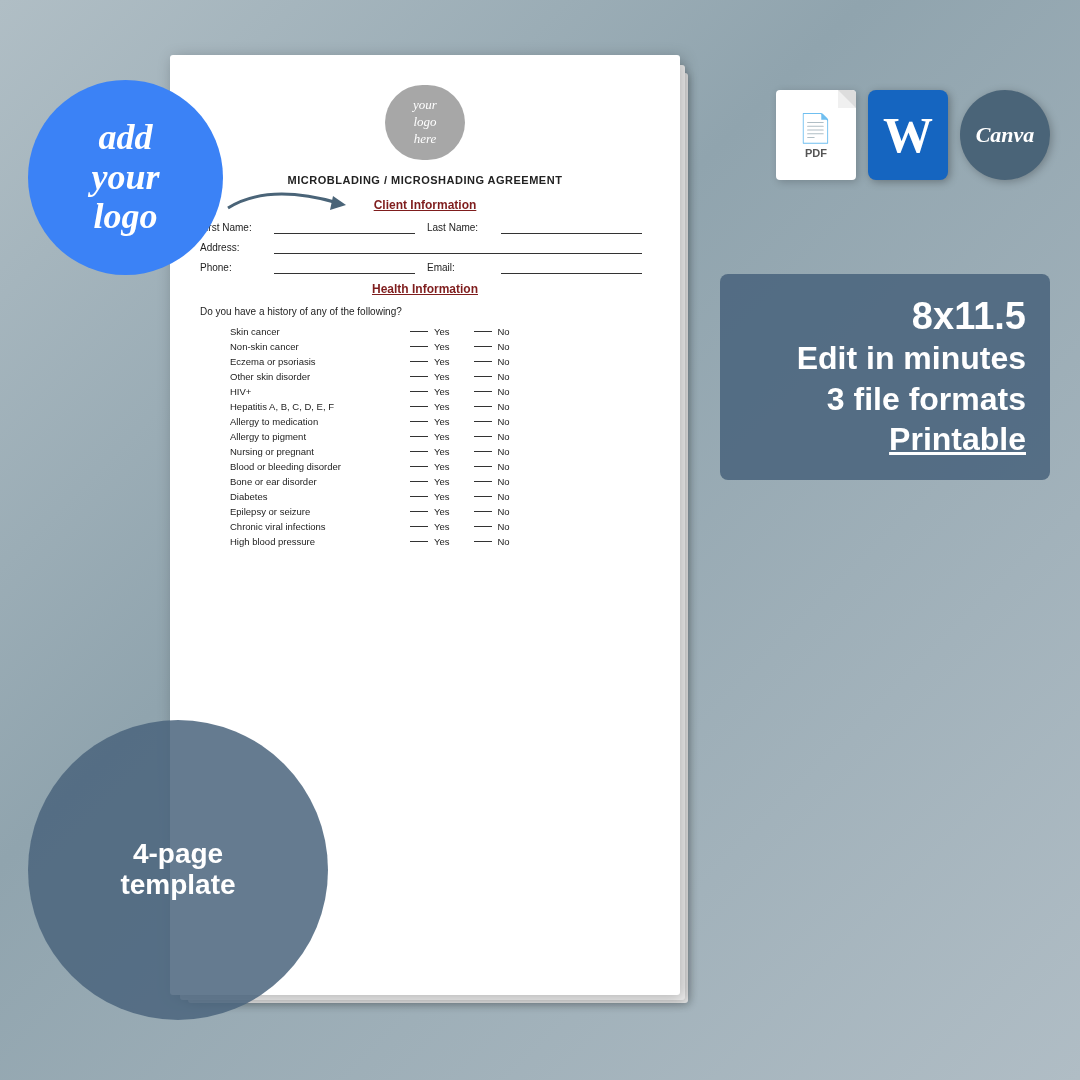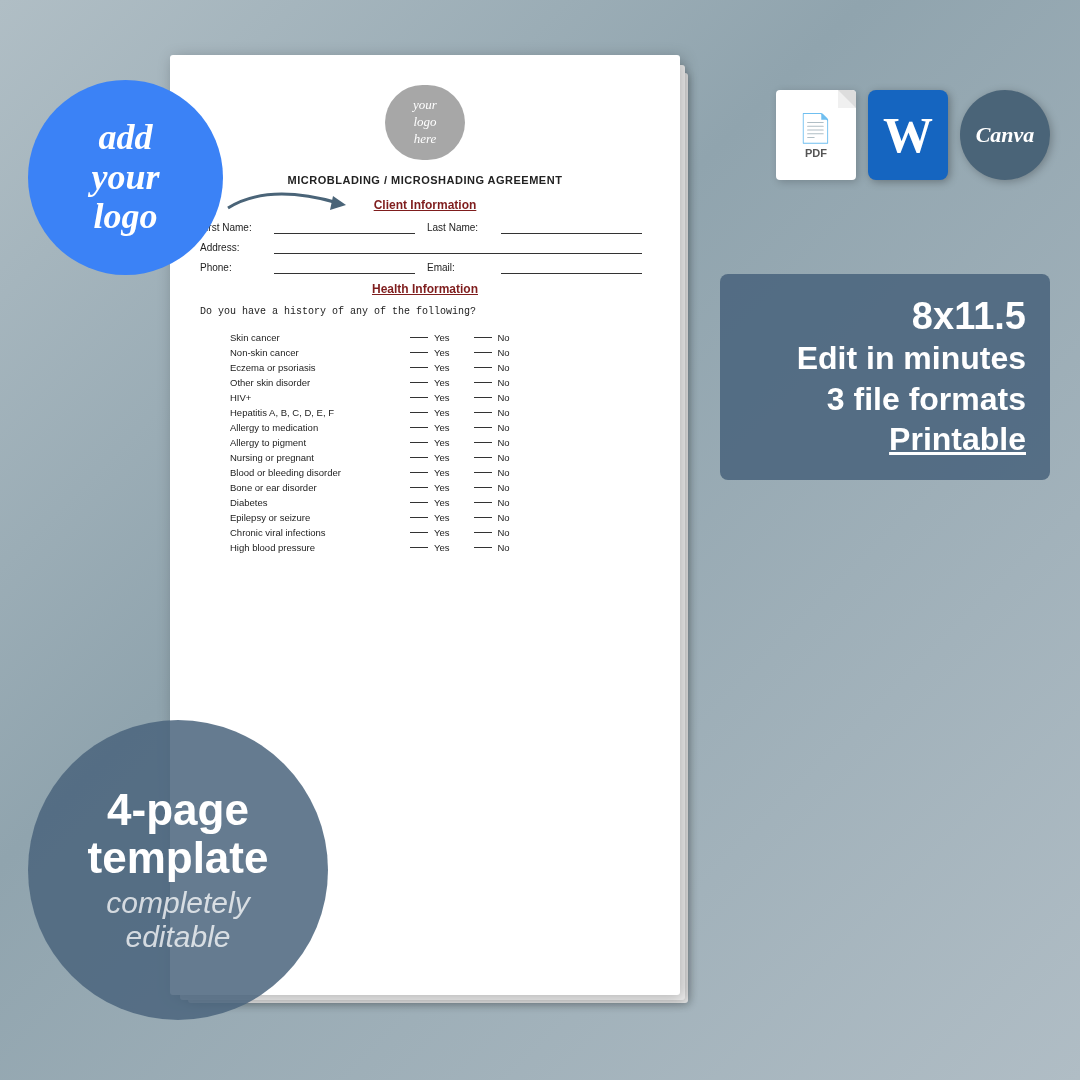--- a/index.html
+++ b/index.html
@@ -117,22 +117,21 @@
     .form-line {
       flex: 1;
       border-bottom: 1px solid #333;
       height: 12px;
       margin-right: 8px;
     }
 
     .health-question {
       font-size: 10px;
       color: #222;
-      margin-bottom: 15px;
-      font-family: Liberation Mono, monospace;
+      margin-bottom: 9px;
     }
 
     .health-row {
       display: flex;
       align-items: center;
       margin-bottom: 4px;
       padding-left: 30px;
       font-size: 9.5px;
       color: #222;
     }
@@ -202,21 +201,21 @@
       display: flex;
       flex-direction: column;
       align-items: center;
       justify-content: center;
       text-align: center;
       color: #fff;
       z-index: 10;
     }
 
     .four-page-circle .big-text {
-      font-size: 44px;
+      font-size: 28px;
       font-weight: 900;
       line-height: 1.1;
     }
 
     .four-page-circle .small-text {
       font-size: 30px;
       font-style: italic;
       opacity: 0.75;
       margin-top: 4px;
     }
@@ -500,21 +499,20 @@
 
   <div class="arrow-svg">
     <svg width="140" height="50" viewBox="0 0 140 50">
       <path d="M10,30 Q50,5 120,25" stroke="#4a6478" stroke-width="3" fill="none"></path>
       <polygon points="115,18 128,27 112,32" fill="#4a6478"></polygon>
     </svg>
   </div>
 
   <div class="four-page-circle">
     <div class="big-text">4-page<br>template</div>
-    <div class="small-text">completely<br>editable</div>
   </div>
 
   <div class="format-icons">
     <div class="pdf-icon">
       <span class="pdf-symbol">📄</span>
       <span class="pdf-label">PDF</span>
     </div>
     <div class="word-icon">
       <span class="w-letter">W</span>
     </div>

